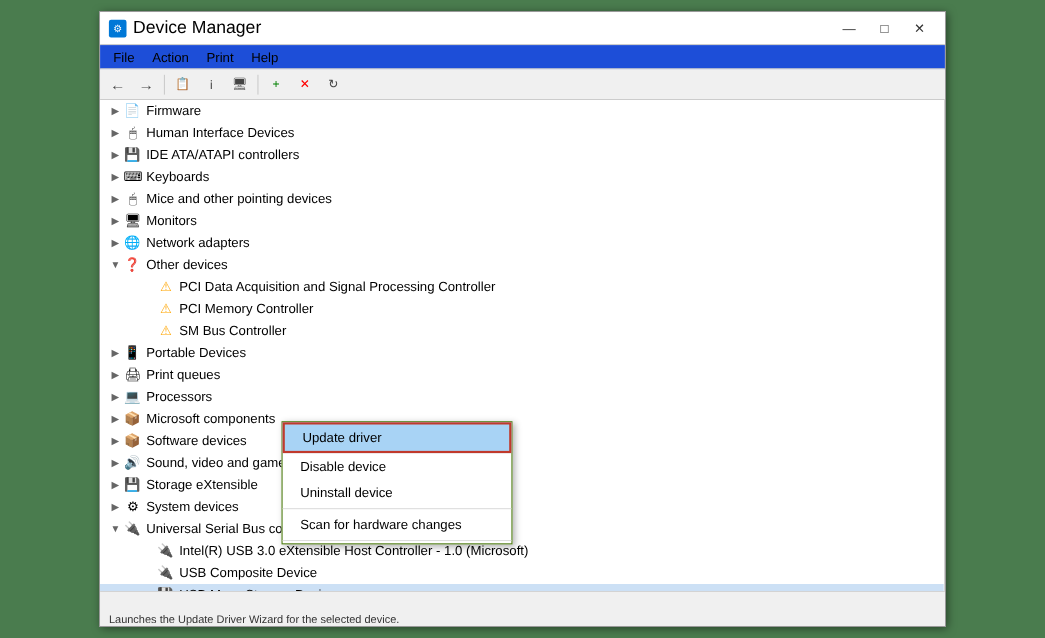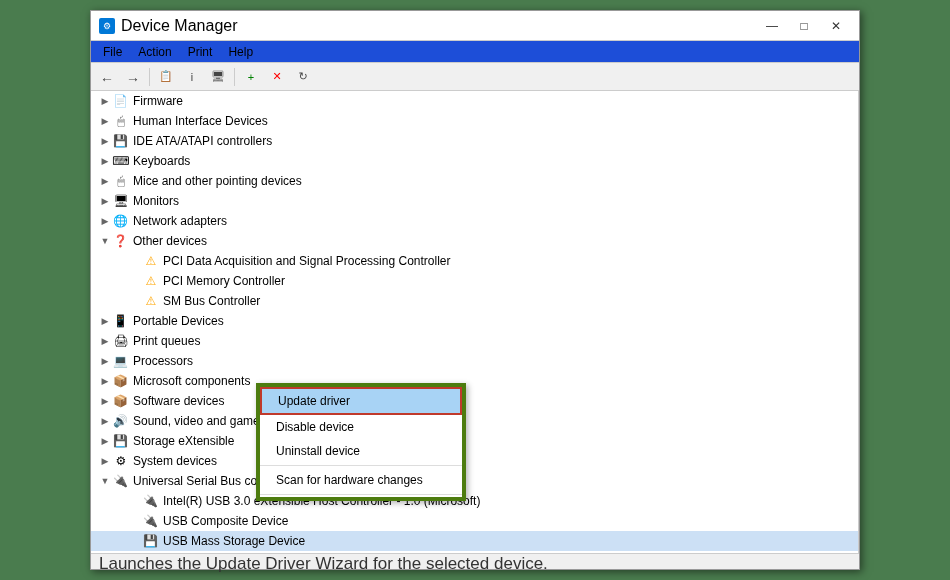--- a/index.html
+++ b/index.html
@@ -135,48 +135,48 @@
       font-size: 12px;
     }
 
     
     .context-menu {
       position: absolute;
       top: 292px;
       left: 165px;
       width: 210px;
       background: #fff;
-      border: 4px solid #4d7c0f;
+      border: 1px solid #4d7c0f;
       box-shadow: 2px 2px 6px rgba(0,0,0,0.3);
       z-index: 100;
     }
     .context-menu-item {
       padding: 5px 16px;
       font-size: 12px;
       cursor: pointer;
     }
     .context-menu-item.highlighted {
       background: #a8d3f5;
       border: 2px solid #c0392b;
       font-weight: normal;
     }
     .context-menu-separator {
       height: 1px;
       background: #ddd;
       margin: 2px 0;
     }
 
     .status-bar {
-      height: 16px;
+      height: 32px;
       background: #f0f0f0;
       border-top: 1px solid #ccc;
       display: flex;
-      align-items: flex-start;
+      align-items: flex-end;
       padding: 0 8px;
-      font-size: 17px;
+      font-size: 10px;
       color: #333;
     }
 
     
     .tree-panel::-webkit-scrollbar { width: 16px; }
     .tree-panel::-webkit-scrollbar-track { background: #f0f0f0; }
     .tree-panel::-webkit-scrollbar-thumb { background: #b0b0b0; border: 1px solid #999; }
 
     .child-item {
       padding-left: 52px;

